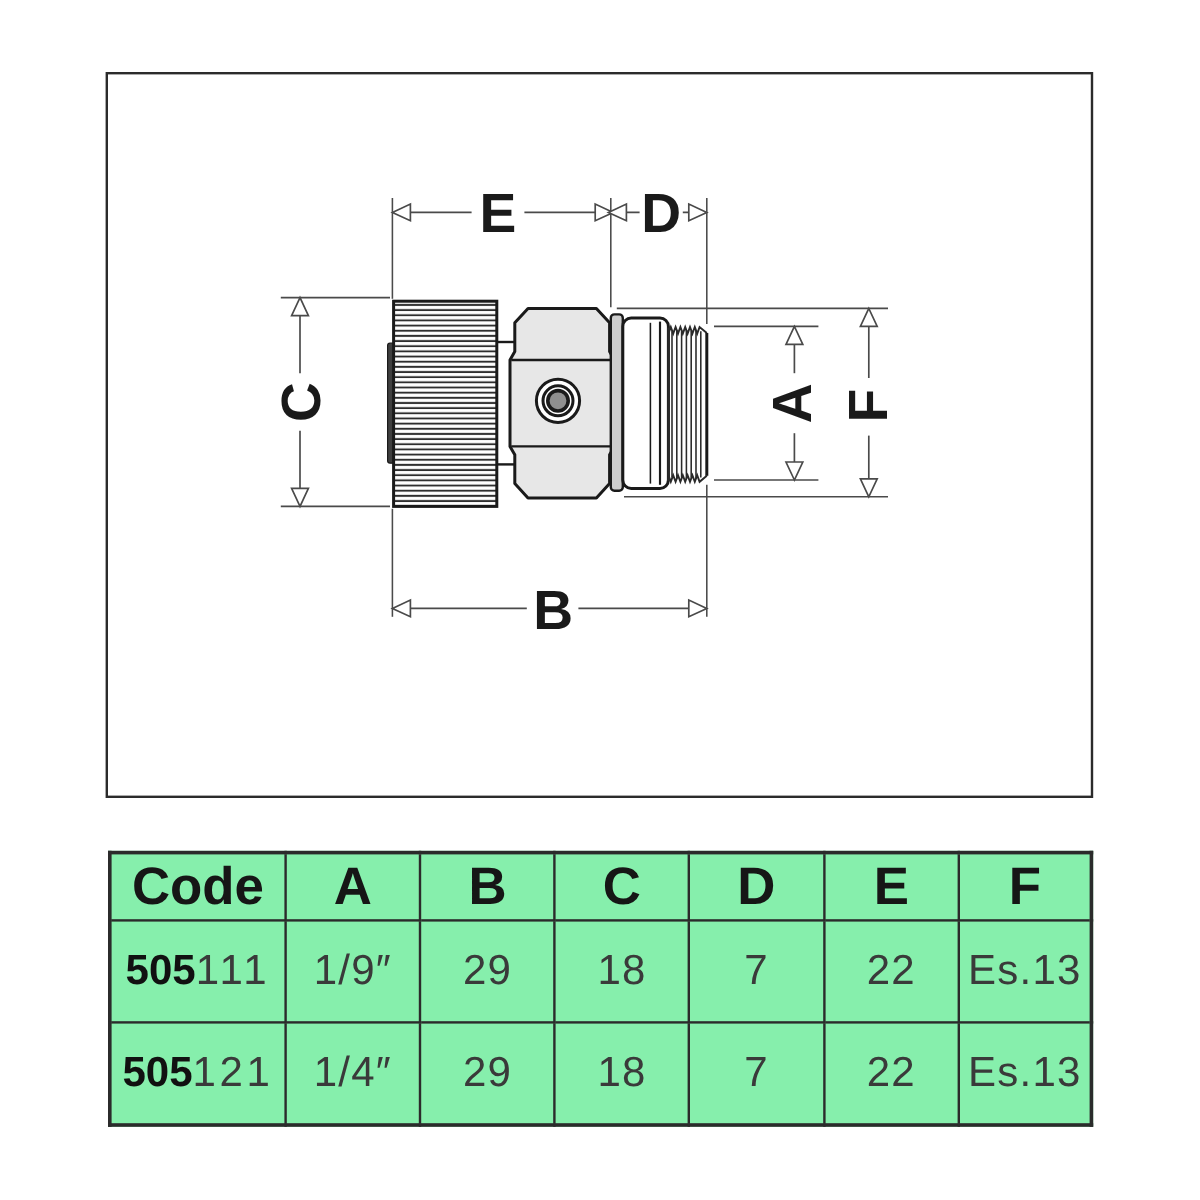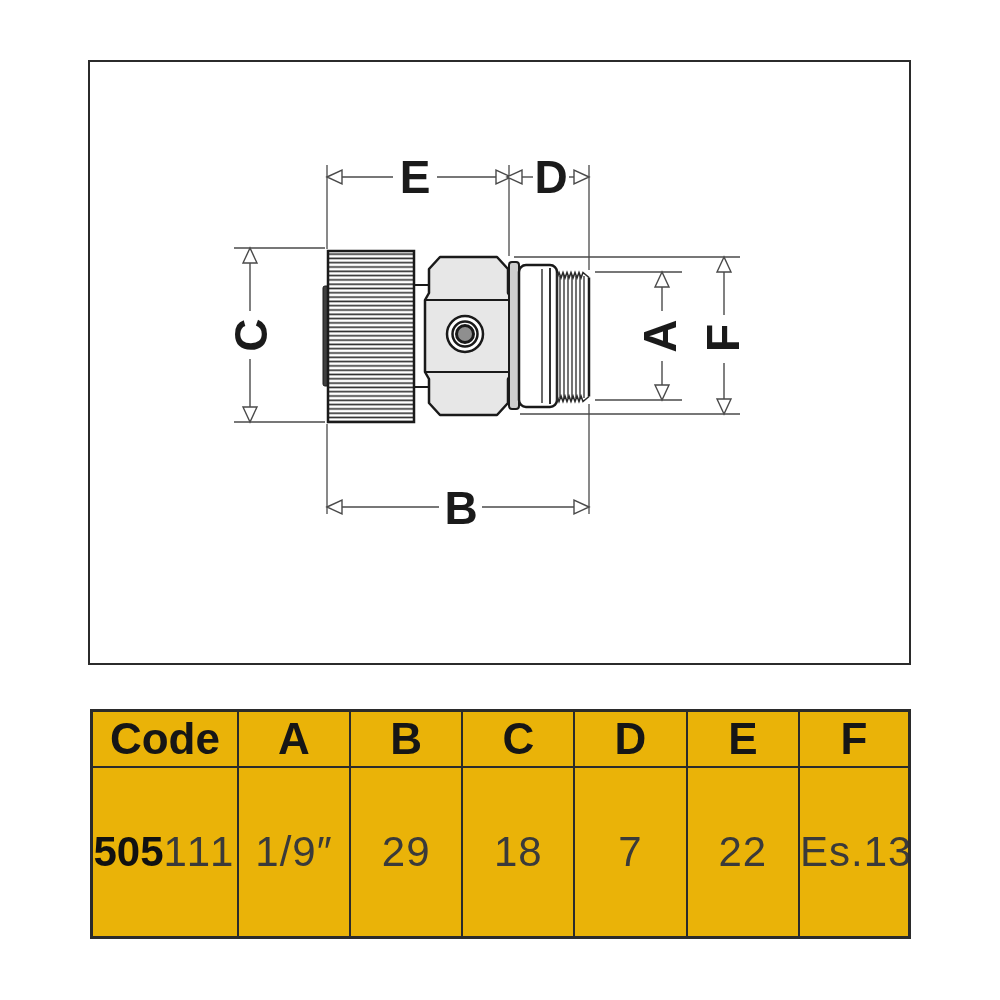--- a/index.html
+++ b/index.html
@@ -7,32 +7,32 @@
     width:1000px;height:1000px;background:#ffffff;position:relative;overflow:hidden;
     font-family:"Liberation Sans","DejaVu Sans",sans-serif;
   }
   .diagram-box{
     position:absolute;left:88px;top:60px;width:819px;height:601px;
     border:2px solid #2b2b2b;background:#ffffff;
   }
   .diagram-box svg{display:block;}
   .spec-table{
     position:absolute;left:90px;top:709px;width:821px;height:230px;
-    border-collapse:collapse;table-layout:fixed;background:#eab308;
+    border-collapse:collapse;table-layout:fixed;background:#86efac;
   }
   .spec-table th,.spec-table td{
     border:2.5px solid #2b2b2b;text-align:center;vertical-align:middle;
     padding:0;overflow:hidden;white-space:nowrap;
   }
   .spec-table{border:3px solid #2b2b2b;}
   .spec-table thead th{
     font-size:44px;font-weight:700;color:#161616;height:54px;letter-spacing:0px;
   }
   .spec-table tbody td{
-    font-size:42px;font-weight:400;color:#3a3a3a;height:57px;letter-spacing:1px;
+    font-size:35px;font-weight:400;color:#3a3a3a;height:57px;letter-spacing:1px;
   }
   .spec-table tbody td.code-cell{letter-spacing:2px;}
   .code-prefix{font-weight:700;color:#111;letter-spacing:0px;}
   .code-suffix{font-weight:400;color:#3a3a3a;letter-spacing:3px;}
   text.dim-label{
     font-family:"Liberation Sans","DejaVu Sans",sans-serif;
     font-size:46px;font-weight:700;fill:#1a1a1a;
   }
 </style>
 </head>
@@ -162,14 +162,23 @@
   <tbody>
     <tr>
       <td class="code-cell"><span class="code-prefix">505</span><span class="code-suffix">111</span></td>
       <td>1/9″</td>
       <td>29</td>
       <td>18</td>
       <td>7</td>
       <td>22</td>
       <td>Es.13</td>
     </tr>
+    <tr>
+      <td class="code-cell"><span class="code-prefix">505</span><span class="code-suffix">121</span></td>
+      <td>1/4″</td>
+      <td>29</td>
+      <td>18</td>
+      <td>7</td>
+      <td>22</td>
+      <td>Es.13</td>
+    </tr>
   </tbody>
 </table>
 
 </body></html>

